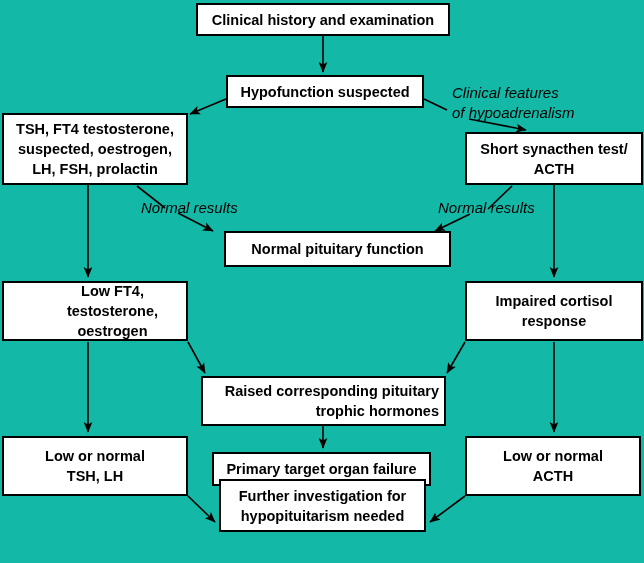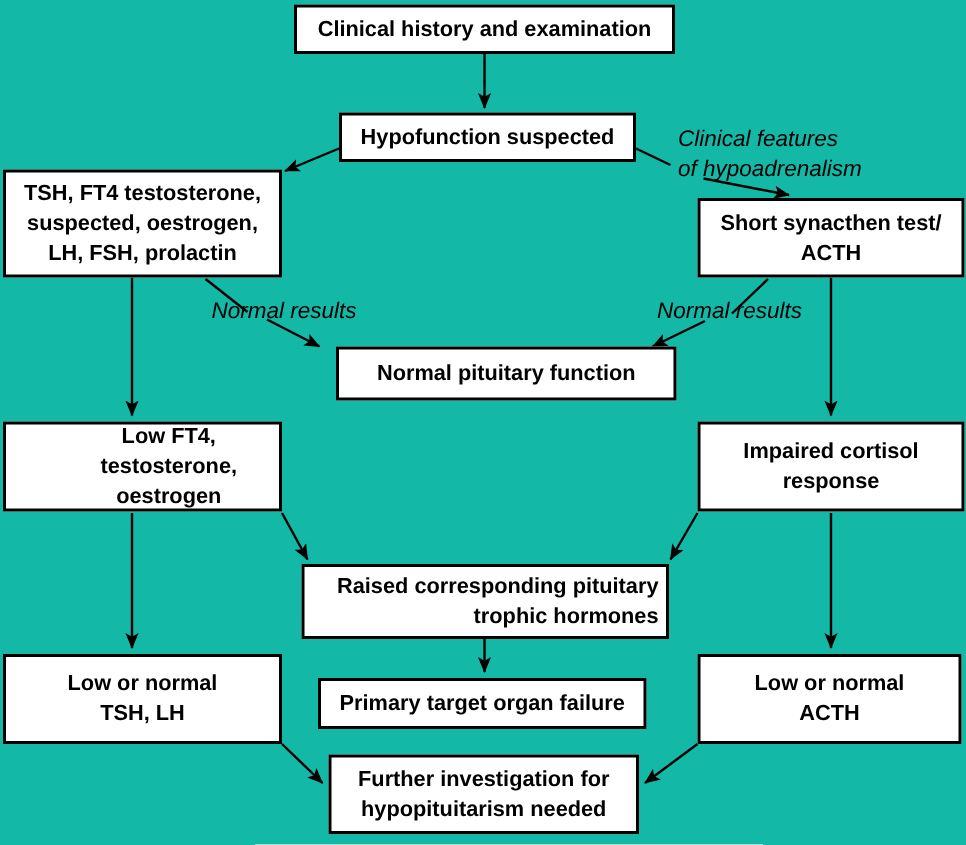--- a/index.html
+++ b/index.html
@@ -125,21 +125,21 @@
         <span class="node-label">Low or normal
 TSH, LH</span>
       </div>
       <div class="node-box" style="left: 212px; top: 452px; width: 219px; height: 34px;">
         <span class="node-label">Primary target organ failure</span>
       </div>
       <div class="node-box" style="left: 465px; top: 436px; width: 176px; height: 60px;">
         <span class="node-label">Low or normal
 ACTH</span>
       </div>
-      <div class="node-box" style="left: 219px; top: 503px; width: 207px; height: 53px; justify-content: flex-end;">
+      <div class="node-box" style="left: 219px; top: 479px; width: 207px; height: 53px; justify-content: flex-end;">
         <span class="node-label">Further investigation for
 hypopituitarism needed</span>
       </div>
     </div>
   <div id="edge-labels-group">
       <div class="edge-label" style="left: 452px; top: 83px;">Clinical features
 of hypoadrenalism</div>
       <div class="edge-label" style="left: 141px; top: 198px;">Normal results</div>
       <div class="edge-label" style="left: 438px; top: 198px;">Normal results</div>
     </div>

